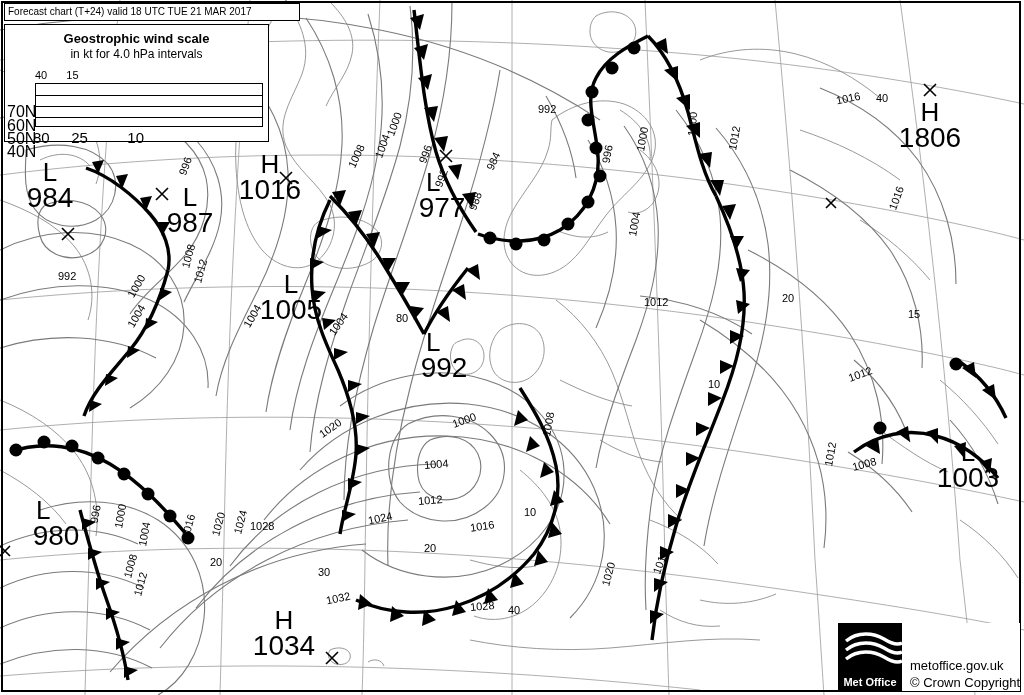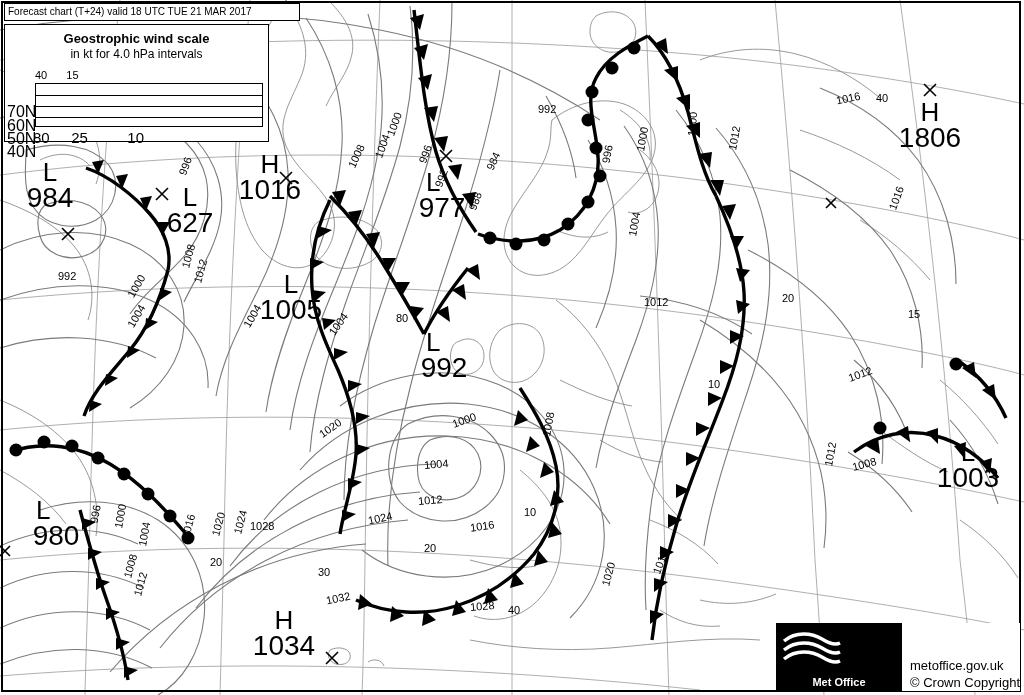--- a/index.html
+++ b/index.html
@@ -26,21 +26,21 @@
   .wbot{position:absolute;left:28px;top:104px;font-size:15px;}
   .wbot span{display:inline-block;}
   
   .plab{position:absolute;text-align:center;pointer-events:none;}
   .plab .lt{font-size:26px;line-height:24px;font-weight:normal;}
   .plab .vl{font-size:28px;line-height:28px;}
   
   .iso{position:absolute;font-size:11px;white-space:nowrap;}
   
   .logo{position:absolute;right:4px;bottom:4px;height:68px;display:flex;align-items:stretch;}
-  .logobox{width:91px;background:#000;color:#fff;position:relative;padding-left:35px;}
+  .logobox{width:64px;background:#000;color:#fff;position:relative;}
   .logobox .swoosh{position:absolute;left:6px;top:8px;width:60px;height:34px;}
   .logobox .lname{position:absolute;left:0;right:0;bottom:3px;text-align:center;
                   font-size:11px;font-weight:bold;color:#fff;}
   .credit{padding-left:8px;display:flex;flex-direction:column;justify-content:flex-end;
           font-size:13px;line-height:17px;background:#fff;}
 </style>
 </head>
 <body>
 
 <svg id="chart" viewBox="0 0 1024 695">
@@ -358,21 +358,21 @@
     <span>10</span>
   </div>
 </div>
 
 <div class="plab" style="left:8px;top:160px;width:84px">
   <div class="lt">L</div>
   <div class="vl">984</div>
 </div>
 <div class="plab" style="left:148px;top:185px;width:84px">
   <div class="lt">L</div>
-  <div class="vl">627</div>
+  <div class="vl">987</div>
 </div>
 <div class="plab" style="left:222px;top:152px;width:96px">
   <div class="lt">H</div>
   <div class="vl">1016</div>
 </div>
 <div class="plab" style="left:400px;top:170px;width:84px">
   <div class="lt" style="text-align:left;padding-left:26px">L</div>
   <div class="vl">977</div>
 </div>
 <div class="plab" style="left:878px;top:100px;width:104px">

